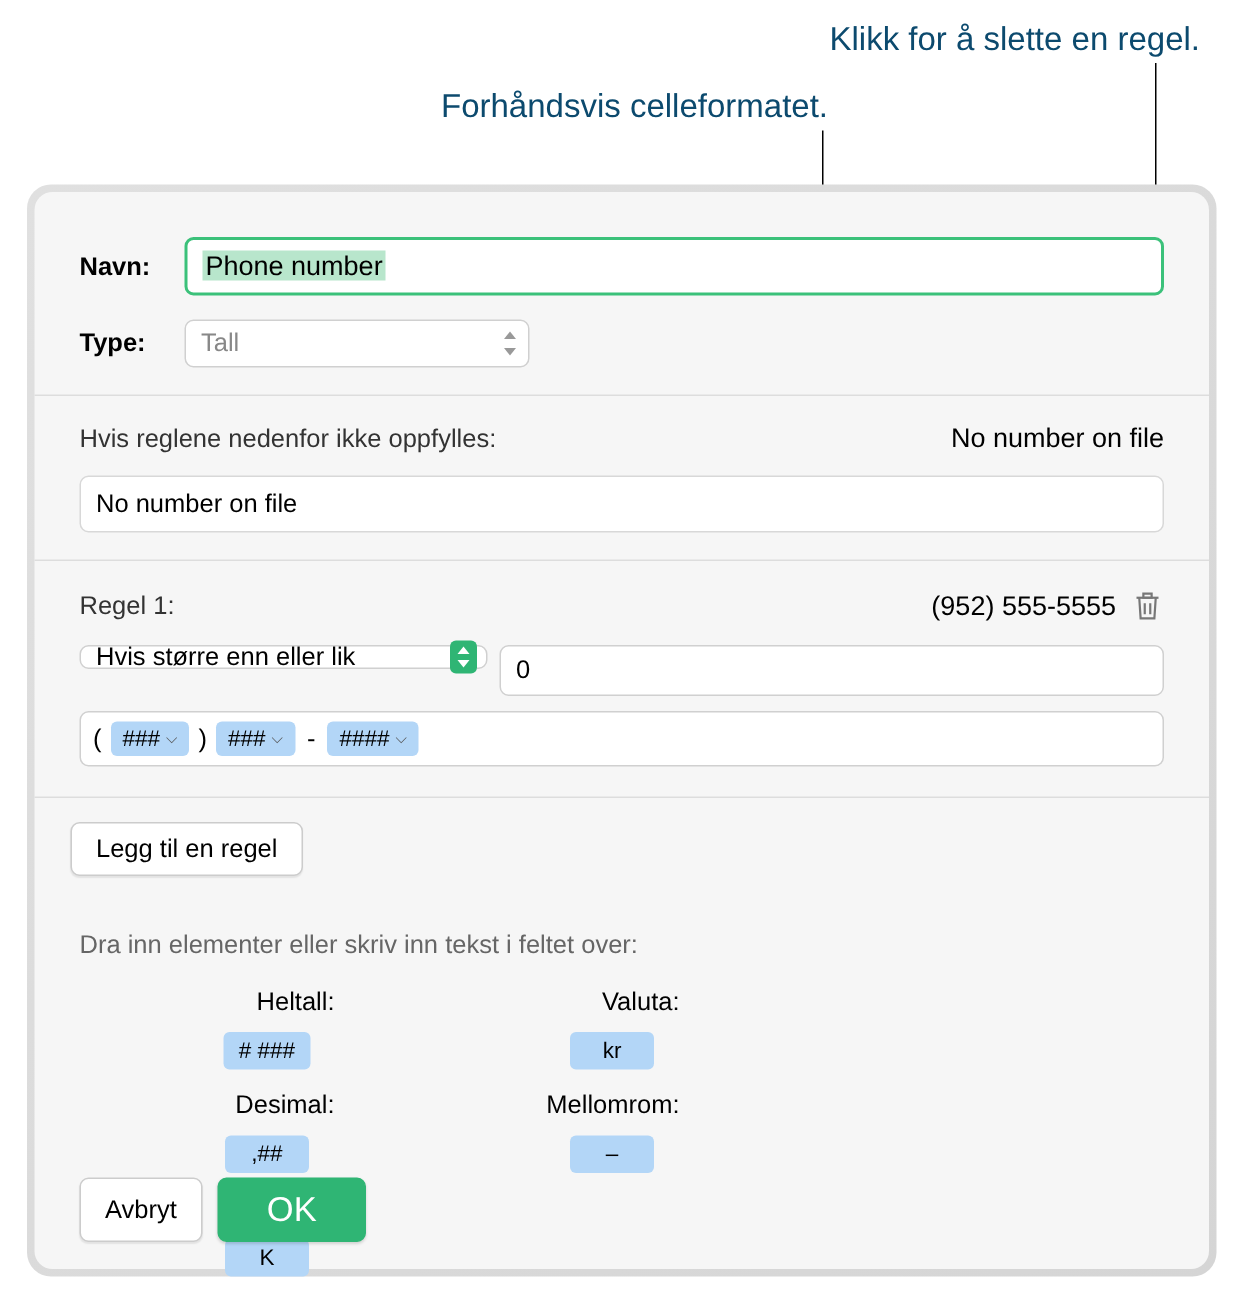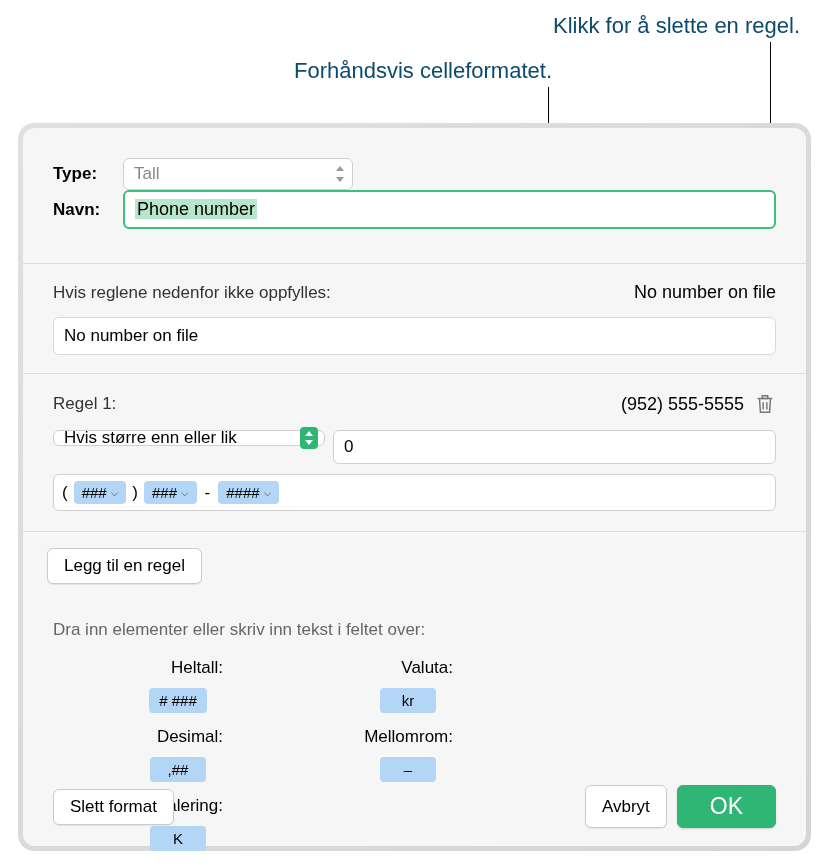--- a/index.html
+++ b/index.html
@@ -387,31 +387,31 @@
 <div class="callout-line" style="top: 42px; left: 770px; height: 340px;"></div>
 
 <div class="callout" style="top: 58px; right: 278px;">Forhåndsvis celleformatet.</div>
 <div class="callout-line" style="top: 87px; left: 548px; height: 306px;"></div>
 <div class="callout-line-h" style="top: 393px; left: 548px; width: 38px;"></div>
 
 <div class="dialog-container">
   <div class="dialog">
 
     <div class="section">
+      <div class="row">
+        <div class="row-label">Navn:</div>
+        <div class="name-input">
+          <span class="name-value">Phone number</span>
+        </div>
+      </div>
       <div class="row" style="margin-bottom: 0;">
         <div class="row-label">Type:</div>
         <div class="type-select">
           <span>Tall</span>
           <div class="select-arrows"></div>
-        </div>
-      </div>
-      <div class="row">
-        <div class="row-label">Navn:</div>
-        <div class="name-input">
-          <span class="name-value">Phone number</span>
         </div>
       </div>
     </div>
 
     <div class="divider"></div>
 
     <div class="rules-section">
       <div class="rules-header">
         <div class="rules-label">Hvis reglene nedenfor ikke oppfylles:</div>
         <div class="preview-text">No number on file</div>
@@ -496,21 +496,20 @@
           </div>
           <div class="drag-item">
             <span class="drag-item-label">Mellomrom:</span>
             <span class="drag-token">–</span>
           </div>
         </div>
       </div>
     </div>
 
     <div class="button-bar">
-      <button class="btn">Slett format</button>
       <div class="button-group">
         <button class="btn">Avbryt</button>
         <button class="btn-primary">OK</button>
       </div>
     </div>
 
   </div>
 </div>
 
 </body></html>

